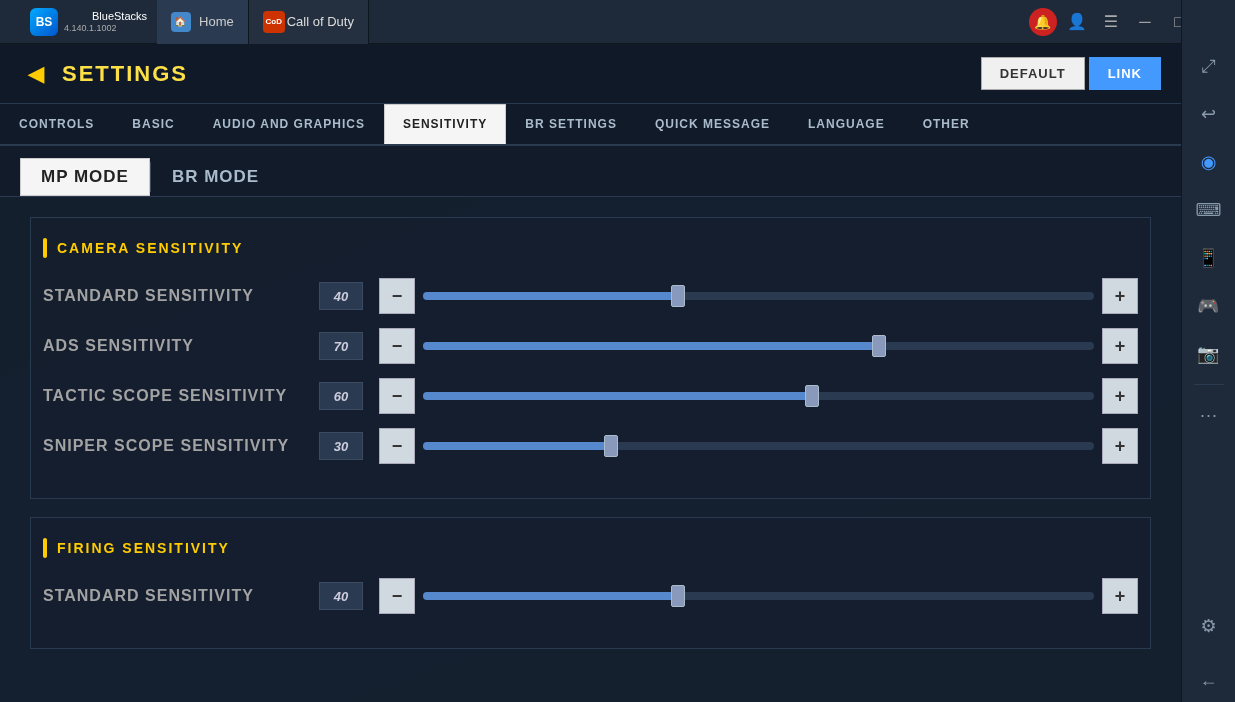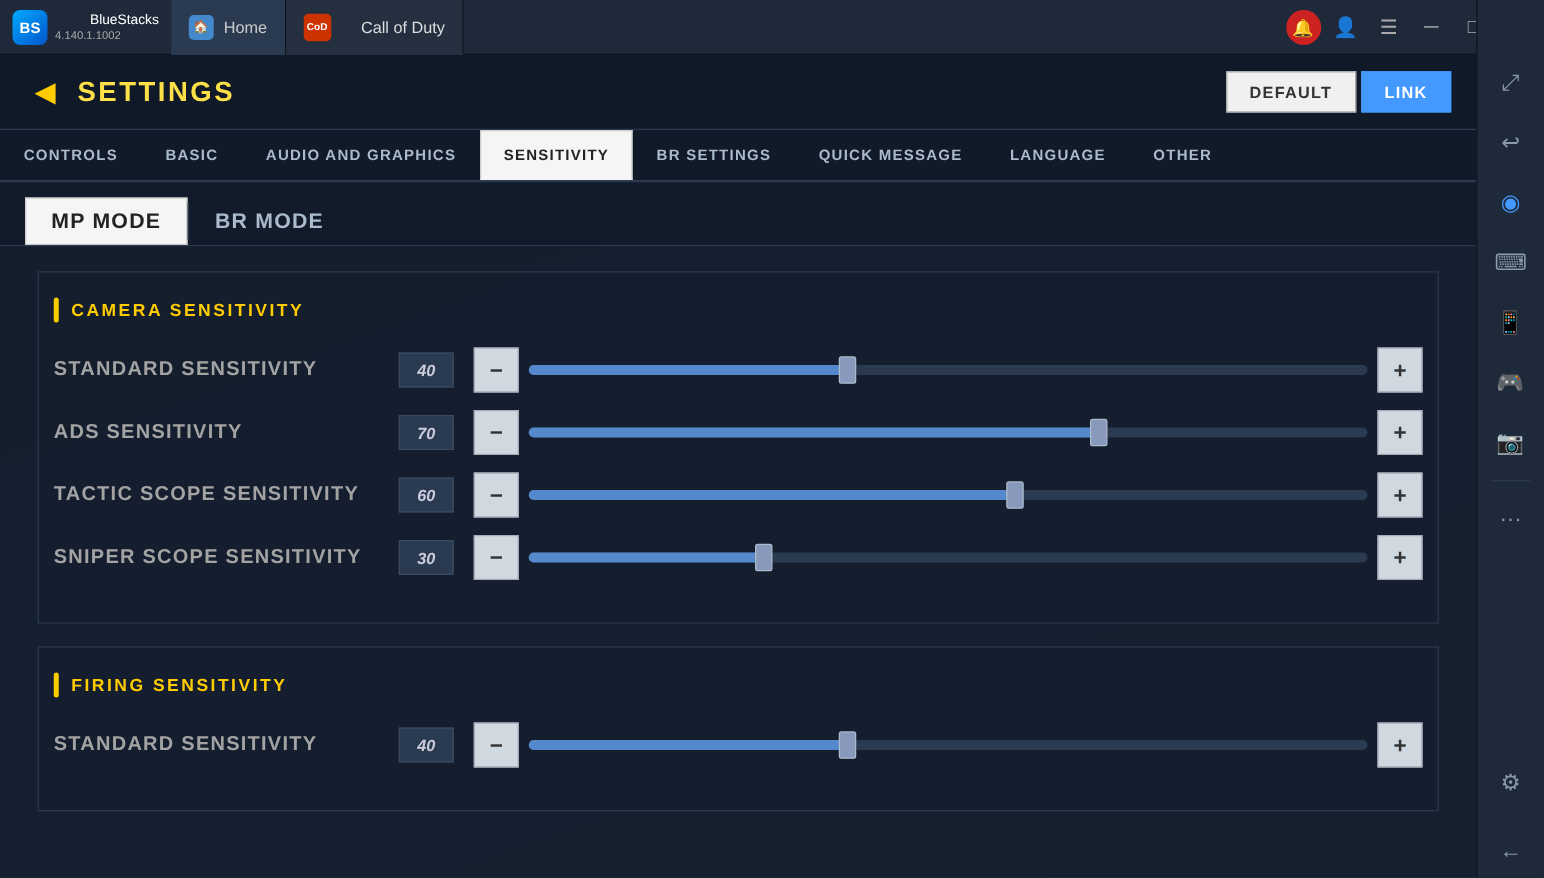--- a/index.html
+++ b/index.html
@@ -25,21 +25,21 @@
       padding: 0 10px;
       gap: 6px;
       min-width: 130px;
     }
     .bs-icon {
       width: 28px;
       height: 28px;
       background: linear-gradient(135deg, #00aaff, #0055cc);
       border-radius: 6px;
       display: flex; align-items: center; justify-content: center;
-      color: white; font-weight: bold; font-size: 12px;
+      color: white; font-weight: bold; font-size: 12px; margin-left: 20px;
     }
     .bs-text { color: #fff; font-size: 11px; line-height: 1.2; padding-left: 28px; }
     .bs-version { color: #aaa; font-size: 9px; }
     .tab-home {
       display: flex;
       align-items: center;
       background: #2a3a50;
       height: 44px;
       padding: 0 14px;
       gap: 8px;
@@ -53,21 +53,21 @@
       display: flex; align-items: center; justify-content: center;
       color: white; font-size: 10px;
     }
     .tab-home-label { color: #ccc; font-size: 13px; }
     .tab-cod {
       display: flex;
       align-items: center;
       background: #243040;
       height: 44px;
       padding: 0 14px;
-      gap: 24px;
+      gap: 2px;
       border-right: 1px solid #0e1620;
     }
     .cod-icon {
       width: 22px; height: 22px;
       background: #cc3300;
       border-radius: 4px;
       display: flex; align-items: center; justify-content: center;
       color: white; font-size: 8px; font-weight: bold;
     }
     .cod-label { color: #ddd; font-size: 13px; }

